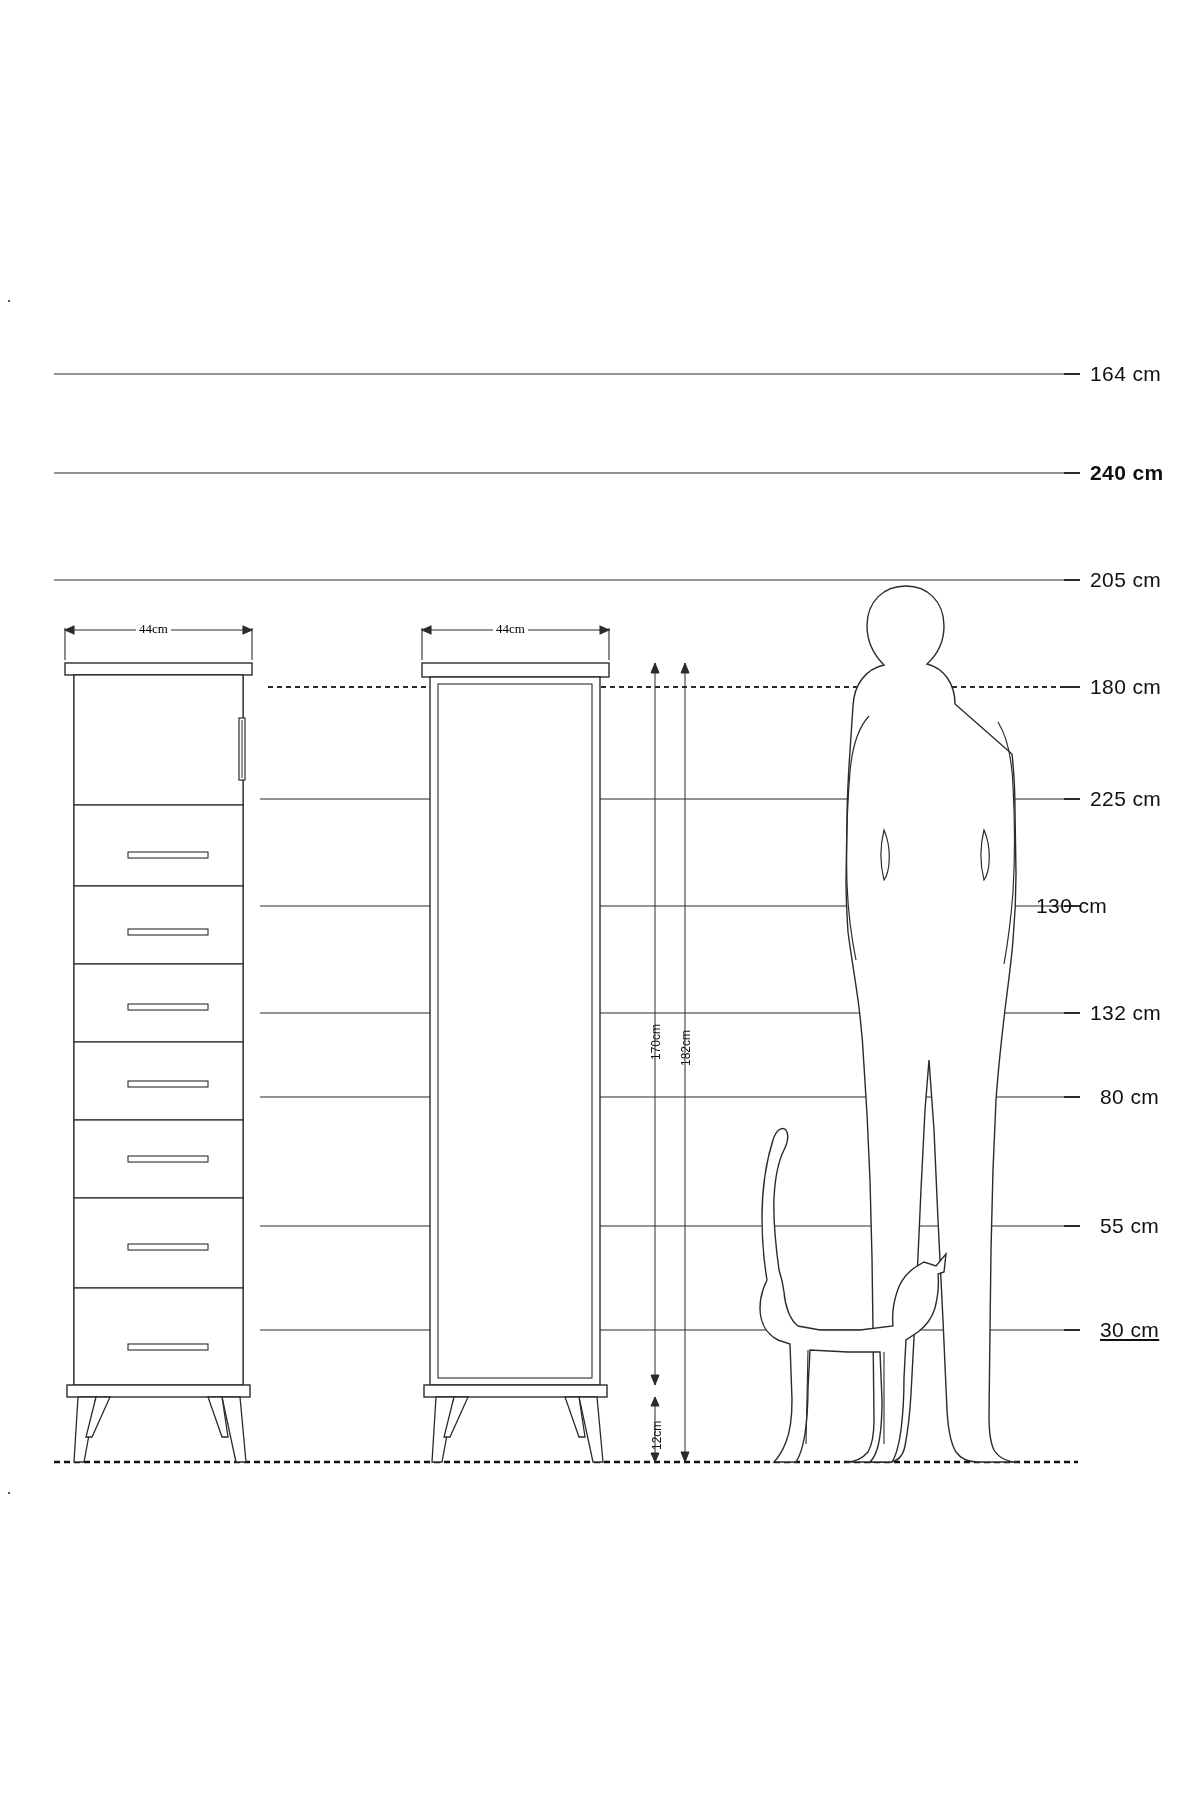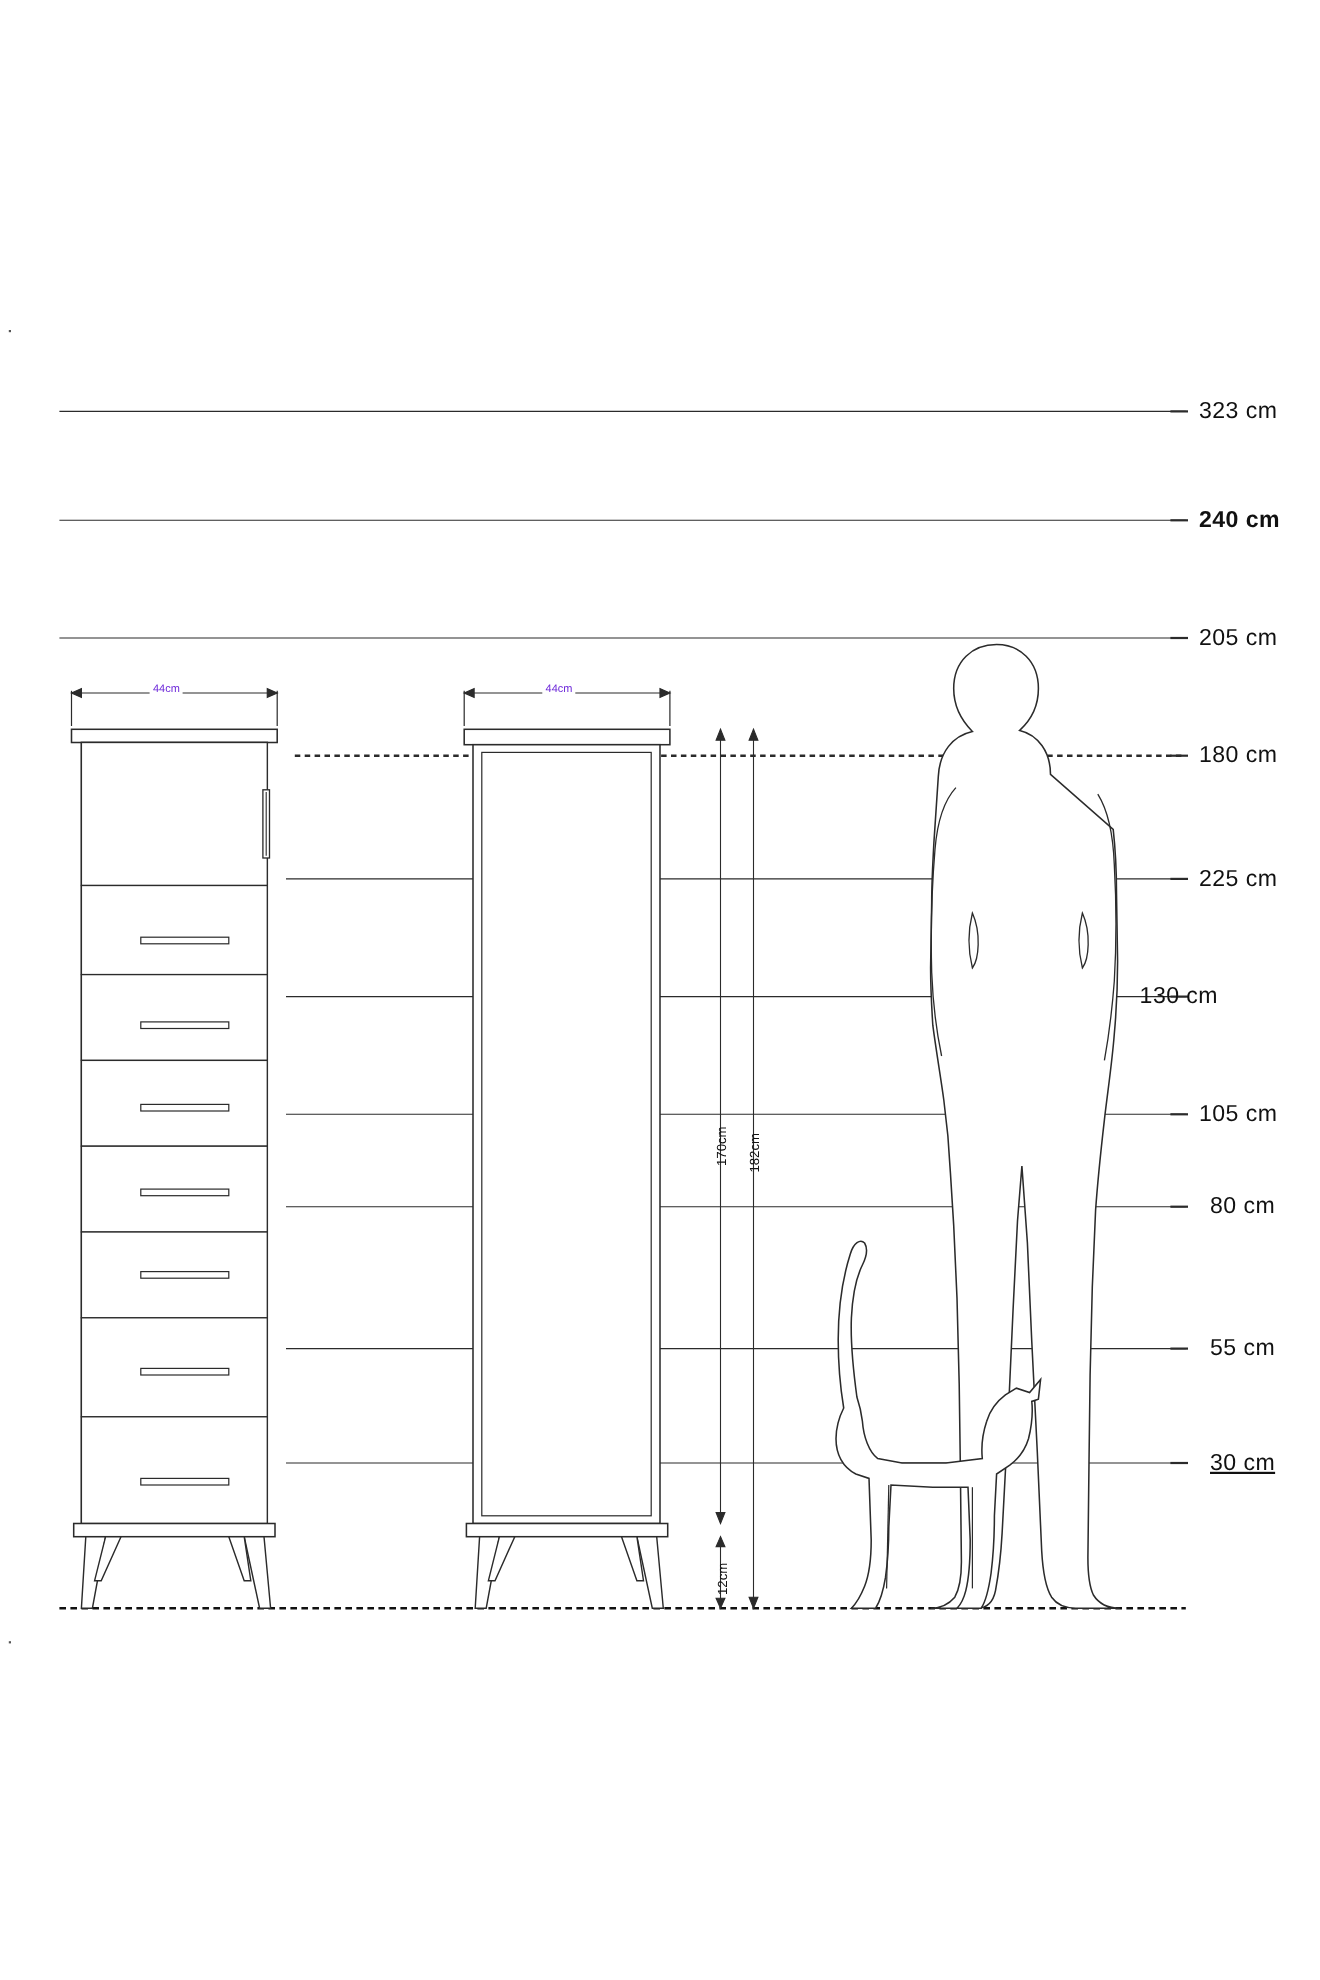--- a/index.html
+++ b/index.html
@@ -30,24 +30,24 @@
   .scale-label {
     position: absolute;
     font-size: 21px;
     letter-spacing: 0.4px;
     color: #111111;
     white-space: nowrap;
     font-family: "Liberation Sans", sans-serif;
   }
   .dim-label {
     position: absolute;
-    font-size: 10px;
-    color: #6d28d9;
+    font-size: 13px;
+    color: #000000;
     white-space: nowrap;
-    font-family: Liberation Sans, sans-serif;
+    font-family: Liberation Serif, serif;
   }
   .vdim-label {
     position: absolute;
     font-size: 12px;
     color: #111111;
     white-space: nowrap;
     transform-origin: 0 0;
     transform: rotate(-90deg);
     font-family: "Liberation Sans", sans-serif;
   }
@@ -292,27 +292,27 @@
         L 860 1330
         L 820 1330
         L 798 1326
         C 790 1320, 785 1306, 784 1292
         C 783 1284, 781 1276, 779 1270 Z"></path>
       <path d="M 808 1350 L 806 1444" fill="none" stroke-width="1.1"></path>
       <path d="M 884 1352 L 884 1444" fill="none" stroke-width="1.1"></path>
     </g>
   </svg>
 
-  <div class="scale-label" style="left:1090px; top:362px;">323 cm</div>
+  <div class="scale-label" style="left:1090px; top:362px;">164 cm</div>
   <div class="scale-label" style="left:1090px; top:461px;font-weight:bold;">240 cm</div>
   <div class="scale-label" style="left:1090px; top:568px;">205 cm</div>
   <div class="scale-label" style="left:1090px; top:675px;">180 cm</div>
   <div class="scale-label" style="left:1090px; top:787px;">225 cm</div>
   <div class="scale-label" style="left:1036px; top:894px;">130 cm</div>
-  <div class="scale-label" style="left:1090px; top:1001px;">105 cm</div>
+  <div class="scale-label" style="left:1090px; top:1001px;">132 cm</div>
   <div class="scale-label" style="left:1100px; top:1085px;">80 cm</div>
   <div class="scale-label" style="left:1100px; top:1214px;">55 cm</div>
   <div class="scale-label" style="left:1100px; top:1318px;text-decoration:underline;">30 cm</div>
 
   <div class="dim-label" style="left:136px; top:621px; background:#ffffff; padding:0 3px;">44cm</div>
   <div class="dim-label" style="left:493px; top:621px; background:#ffffff; padding:0 3px;">44cm</div>
 
   <div class="vdim-label" style="left:649px; top:1060px;">170cm</div>
   <div class="vdim-label" style="left:679px; top:1066px;">182cm</div>
   <div class="vdim-label" style="left:650px; top:1450px;">12cm</div>

